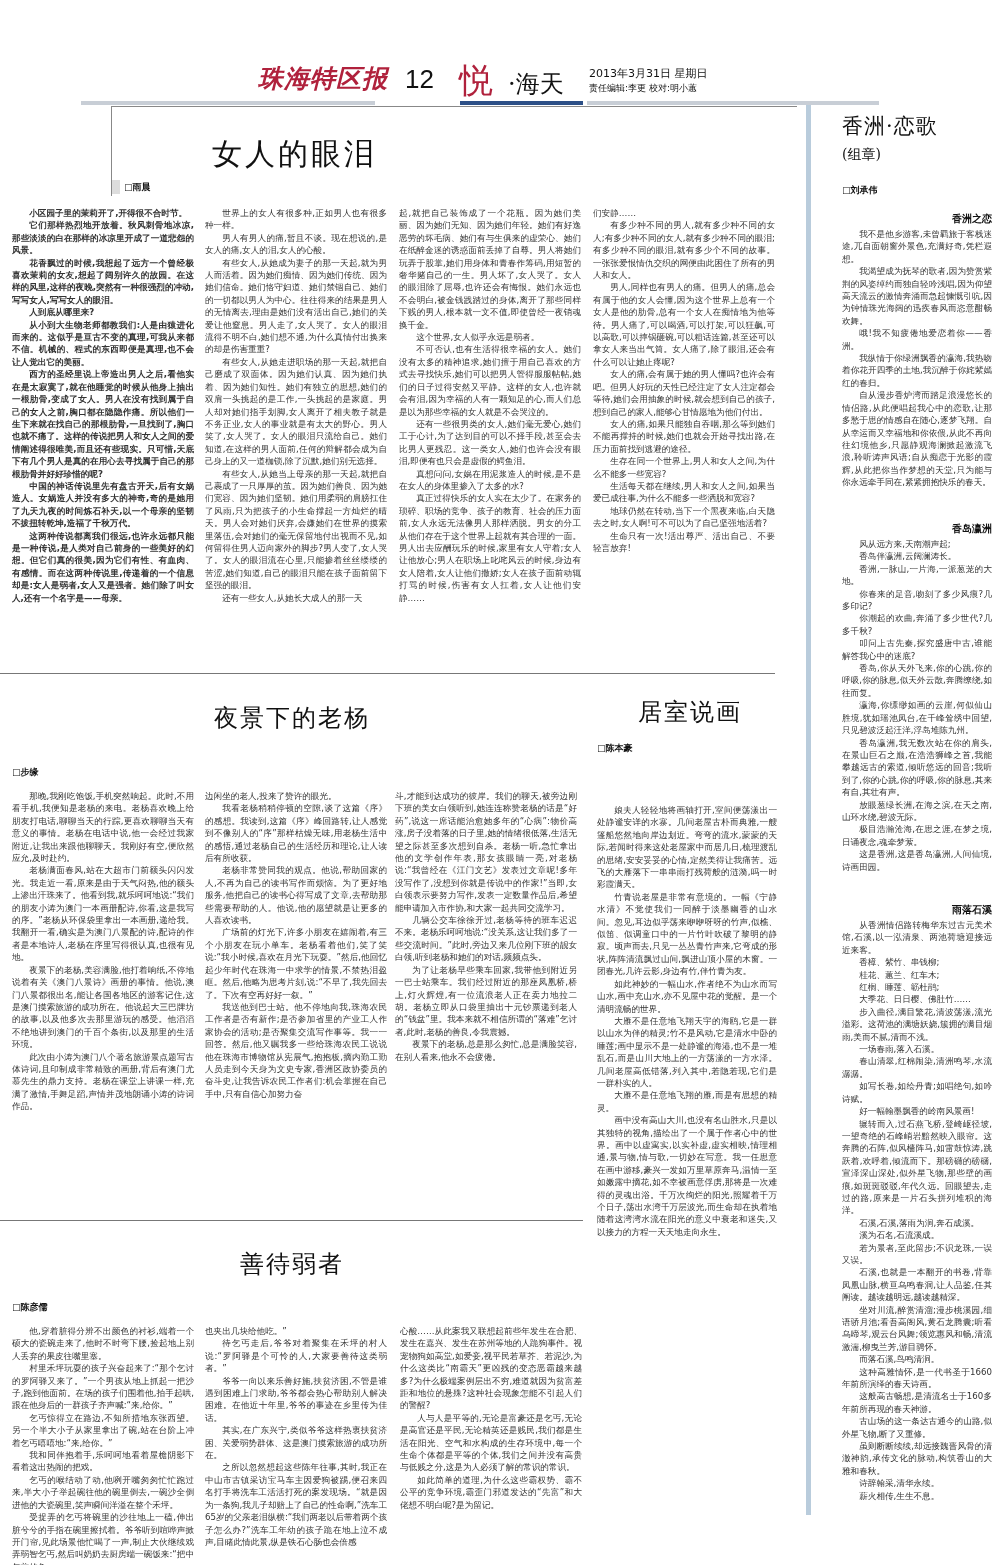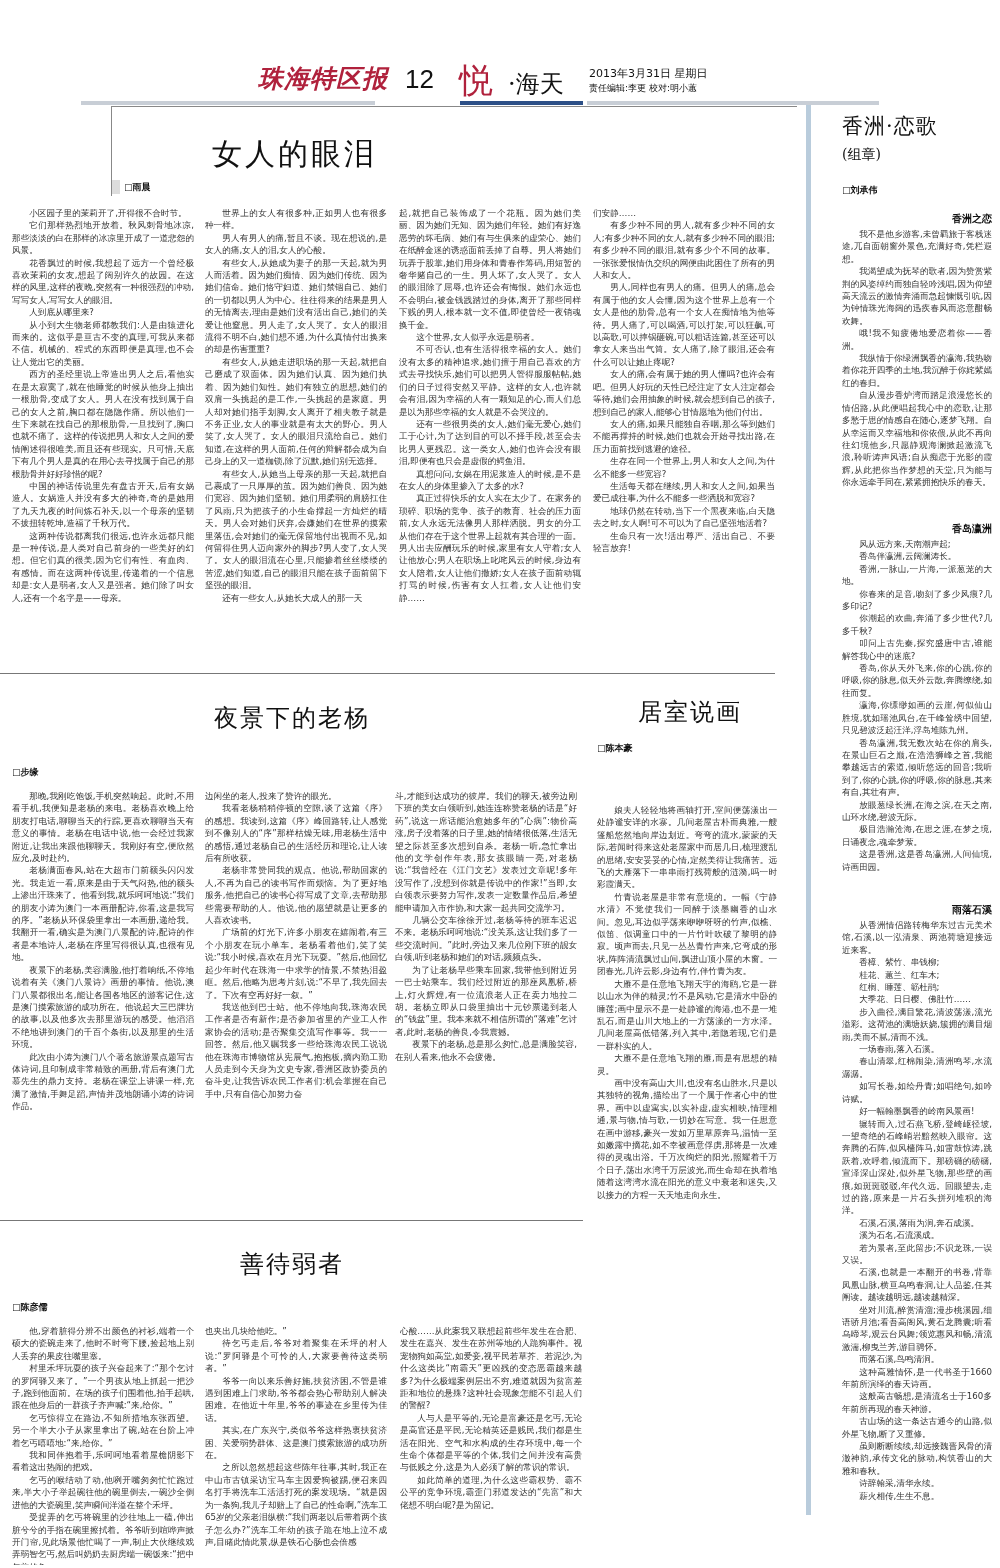--- a/index.html
+++ b/index.html
@@ -47,21 +47,21 @@
   <div class="mast-bar" style="left:587px;width:292px;background:#c8ced6;"></div>
 </div>
 
 <div>
   <div class="box-top"></div>
   <div class="box-left"></div>
   <div class="title" style="left:212px;top:134px;font-size:30px;letter-spacing:3px;">女人的眼泪</div>
   <div class="author-mark" style="left:112px;top:180px;"></div>
   <div class="byline" style="left:124px;top:181px;">□雨晨</div>
 
-  <div class="col" style="left:12px;top:207px;width:182px;height:455px;">
+  <div class="col" style="left:12px;top:207px;width:182px;height:455px;font-weight:bold;">
     <p>小区园子里的茉莉开了,开得很不合时节。</p>
     <p>它们那样热烈地开放着。秋风刺骨地冰凉,那些淡淡的白在那样的冰凉里开成了一道悲怨的风景。</p>
     <p>花香飘过的时候,我想起了远方一个曾经极喜欢茉莉的女友,想起了阔别许久的故园。在这样的风里,这样的夜晚,突然有一种很强烈的冲动,写写女人,写写女人的眼泪。</p>
     <p>人到底从哪里来?</p>
     <p>从小到大生物老师都教我们:人是由猿进化而来的。这似乎是亘古不变的真理,可我从来都不信。机械的、程式的东西即便是真理,也不会让人觉出它的美丽。</p>
     <p>西方的圣经里说上帝造出男人之后,看他实在是太寂寞了,就在他睡觉的时候从他身上抽出一根肋骨,变成了女人。男人在没有找到属于自己的女人之前,胸口都在隐隐作痛。所以他们一生下来就在找自己的那根肋骨,一旦找到了,胸口也就不痛了。这样的传说把男人和女人之间的爱情阐述得很唯美,而且还有些现实。只可惜,天底下有几个男人是真的在用心去寻找属于自己的那根肋骨并好好珍惜的呢?</p>
     <p>中国的神话传说里先有盘古开天,后有女娲造人。女娲造人并没有多大的神奇,奇的是她用了九天九夜的时间炼石补天,以一个母亲的坚韧不拔扭转乾坤,造福了千秋万代。</p>
     <p>这两种传说都离我们很远,也许永远都只能是一种传说,是人类对自己前身的一些美好的幻想。但它们真的很美,因为它们有性、有血肉、有感情。而在这两种传说里,传递着的一个信息却是:女人是弱者,女人又是强者。她们除了叫女人,还有一个名字是——母亲。</p>
   </div>
   <div class="col" style="left:205px;top:207px;width:182px;height:455px;">
@@ -118,20 +118,21 @@
   </div>
   <div class="rule" style="left:0;top:1220px;width:583px;"></div>
 </div>
 
 <div>
   <div class="title" style="left:638px;top:696px;font-size:24px;letter-spacing:2px;">居室说画</div>
   <div class="byline" style="left:597px;top:742px;">□陈本豪</div>
   <div class="col" style="left:597px;top:764px;width:180px;height:796px;margin-top:40px;">
     <p>娘夫人轻轻地将画轴打开,室间便荡漾出一处静谧安详的水寨。几间老屋古朴而典雅,一艘篷船悠然地向岸边划近。弯弯的流水,蒙蒙的天际,若闻时得来这处老屋家中而居几日,梳理渡乱的思绪,安安妥妥的心情,定然美得让我痛苦。远飞的大雁落下一串串雨打残荷般的涟漪,吗一时彩霞满天。</p>
     <p>竹青说老屋是非常有意境的。一幅《宁静水清》不觉使我们一同醉于淡墨幽香的山水间。忽见,耳边似乎荡来咿咿呀呀的竹声,似樵、似笛、似调童口中的一片竹叶吹破了黎明的静寂。顷声而去,只见一丛丛青竹声来,它弯成的形状,阵阵清流飘过山间,飘进山顶小屋的木窗。一团春光,几许云影,身边有竹,伴竹青为友。</p>
+    <p>如此神妙的一幅山水,作者绝不为山水而写山水,画中充山水,亦不见屋中花的觉醒。是一个清明流畅的世界。</p>
     <p>大雁不是任意地飞翔天宇的海鸥,它是一群以山水为伴的精灵;竹不是风动,它是清水中卧的睡莲;画中显示不是一处静谧的海港,也不是一堆乱石,而是山川大地上的一方荡漾的一方水泽。几间老屋高低错落,列入其中,若隐若现,它们是一群朴实的人。</p>
     <p>大雁不是任意地飞翔的雁,而是有思想的精灵。</p>
     <p>画中没有高山大川,也没有名山胜水,只是以其独特的视角,描绘出了一个属于作者心中的世界。画中以虚寓实,以实补虚,虚实相映,情理相通,景与物,情与歌,一切妙在写意。我一任思意在画中游移,豪兴一发如万里草原奔马,温情一至如嫩露中摘花,如不幸被画意俘虏,那将是一次难得的灵魂出浴。千万次绚烂的阳光,照耀着千万个日子,荡出水湾千万层波光,而生命却在执着地随着这湾湾水流在阳光的意义中衰老和迷失,又以接力的方程一天天地走向永生。</p>
   </div>
 </div>
 
 <div>
   <div class="title" style="left:240px;top:1248px;font-size:24px;letter-spacing:2px;">善待弱者</div>
   <div class="byline" style="left:12px;top:1301px;">□陈彦儒</div>
   <div class="col" style="left:12px;top:1325px;width:182px;height:240px;">

